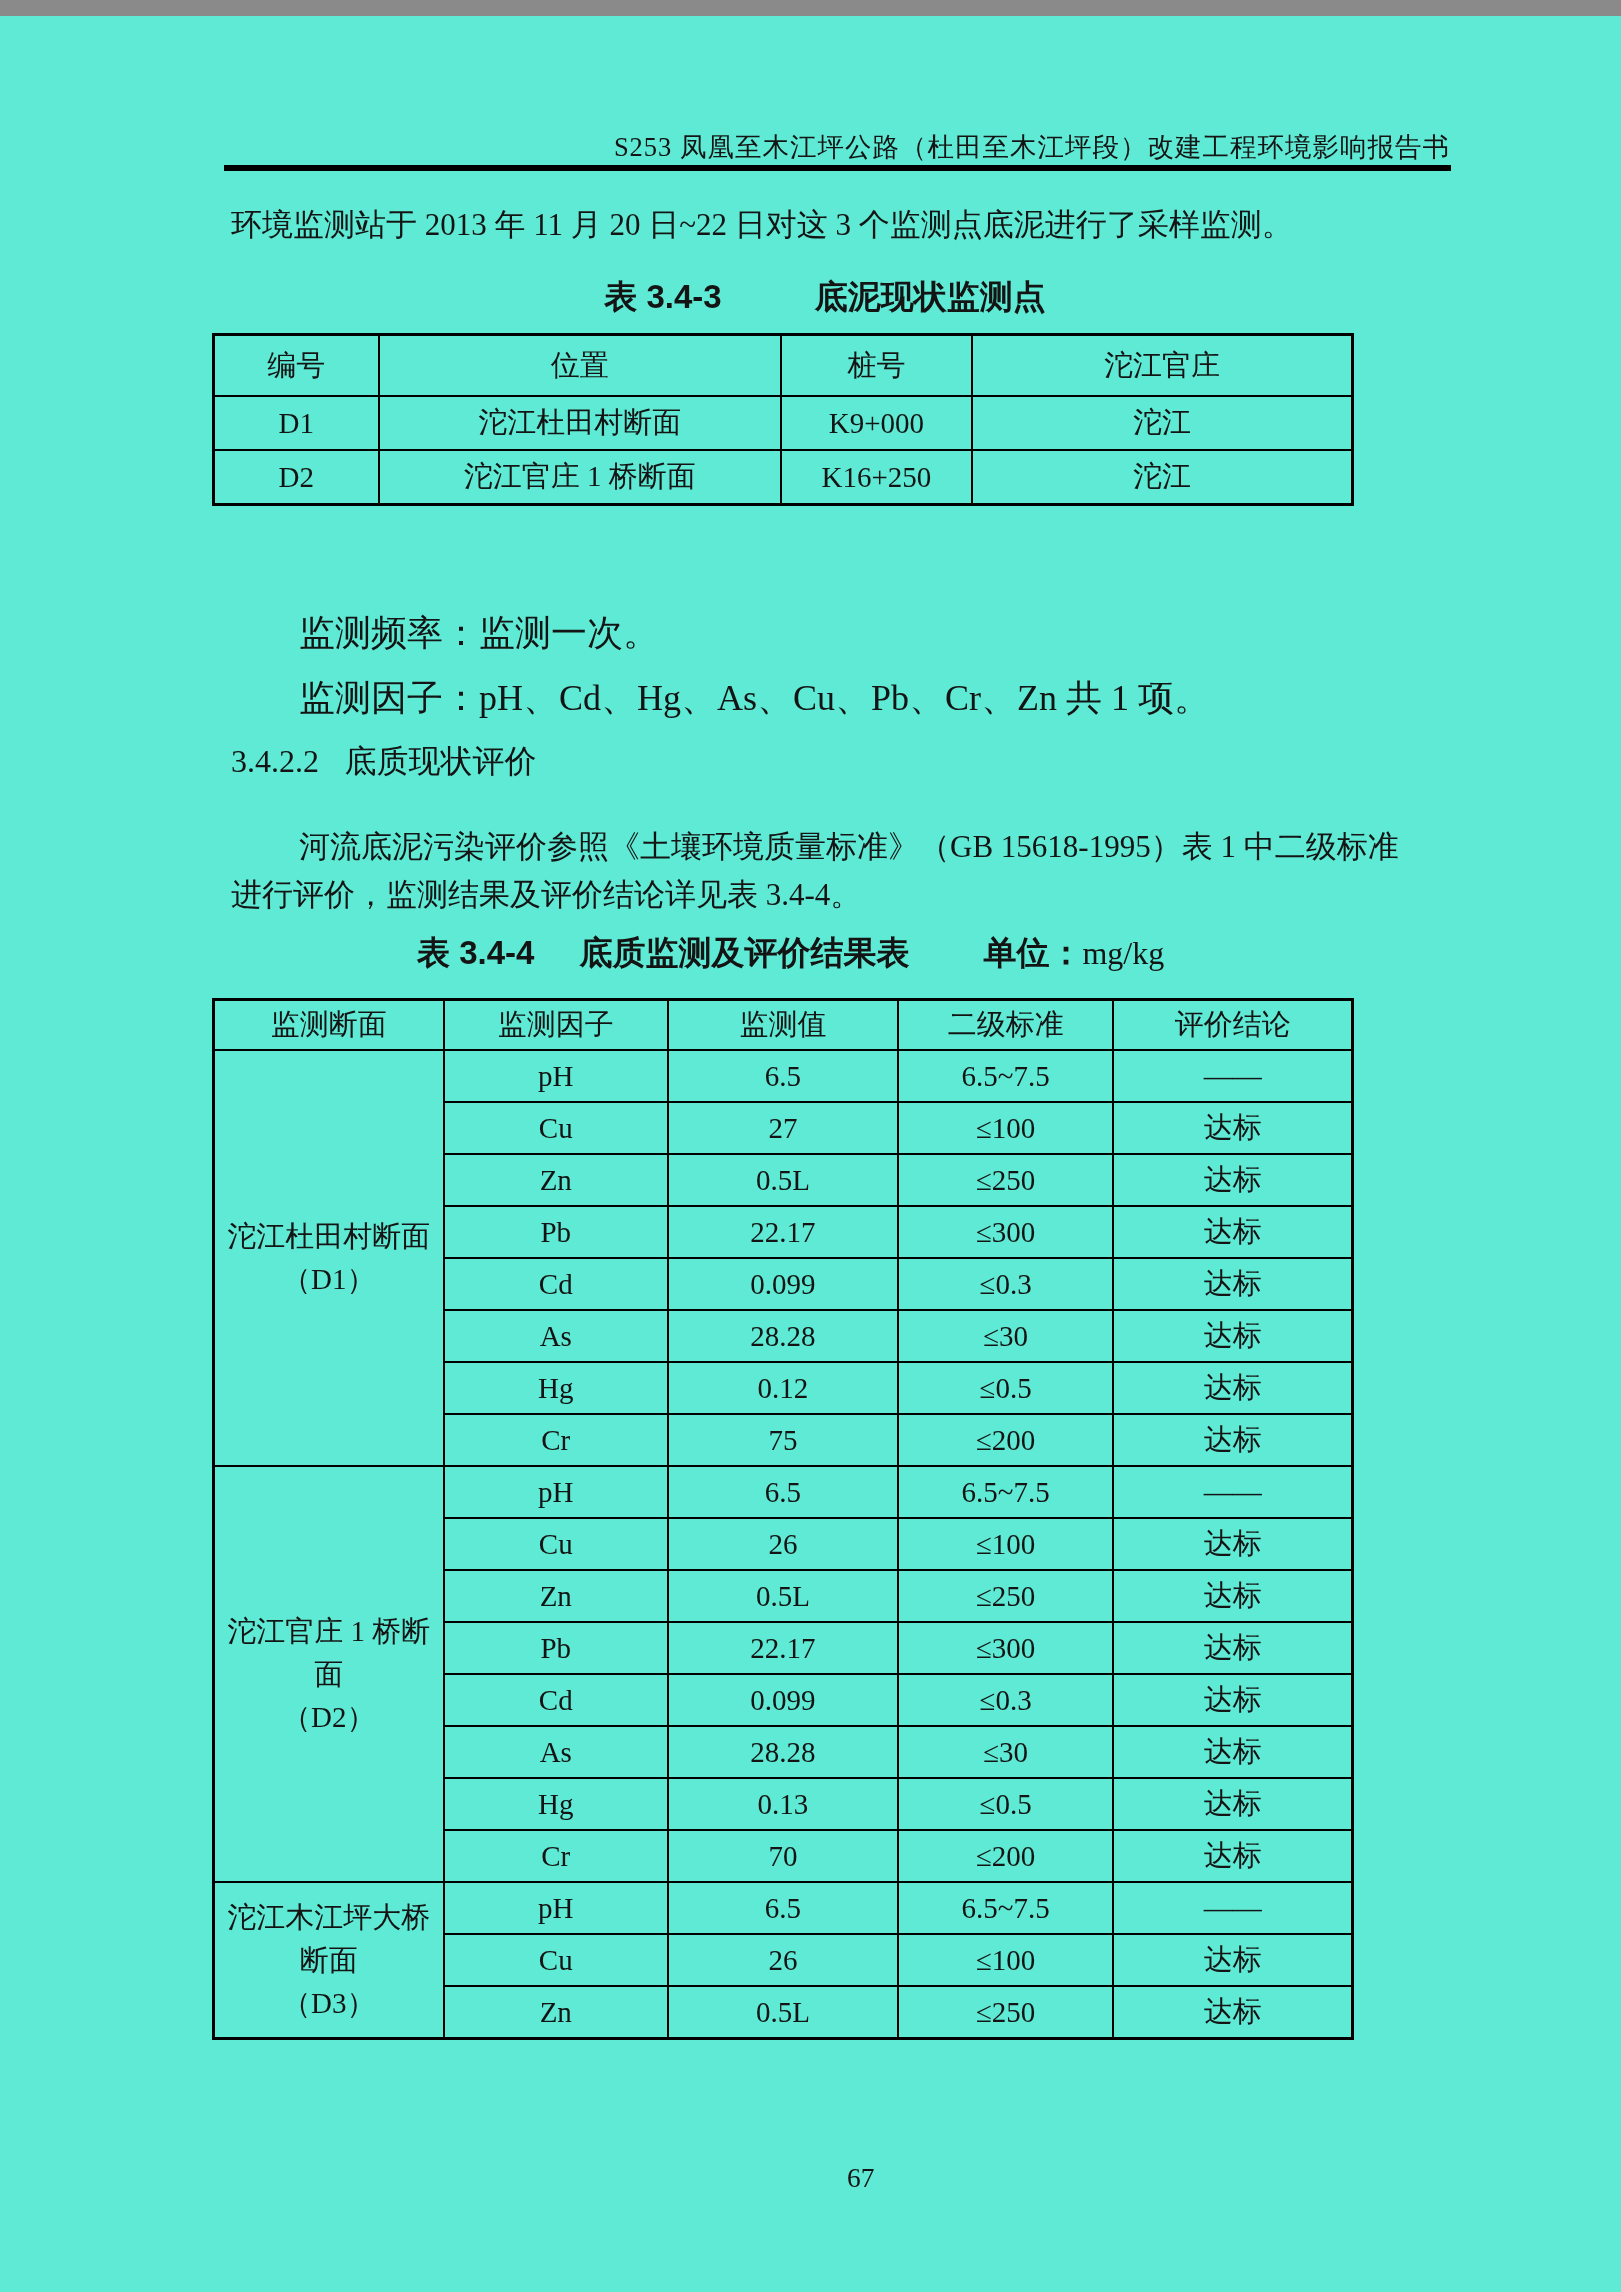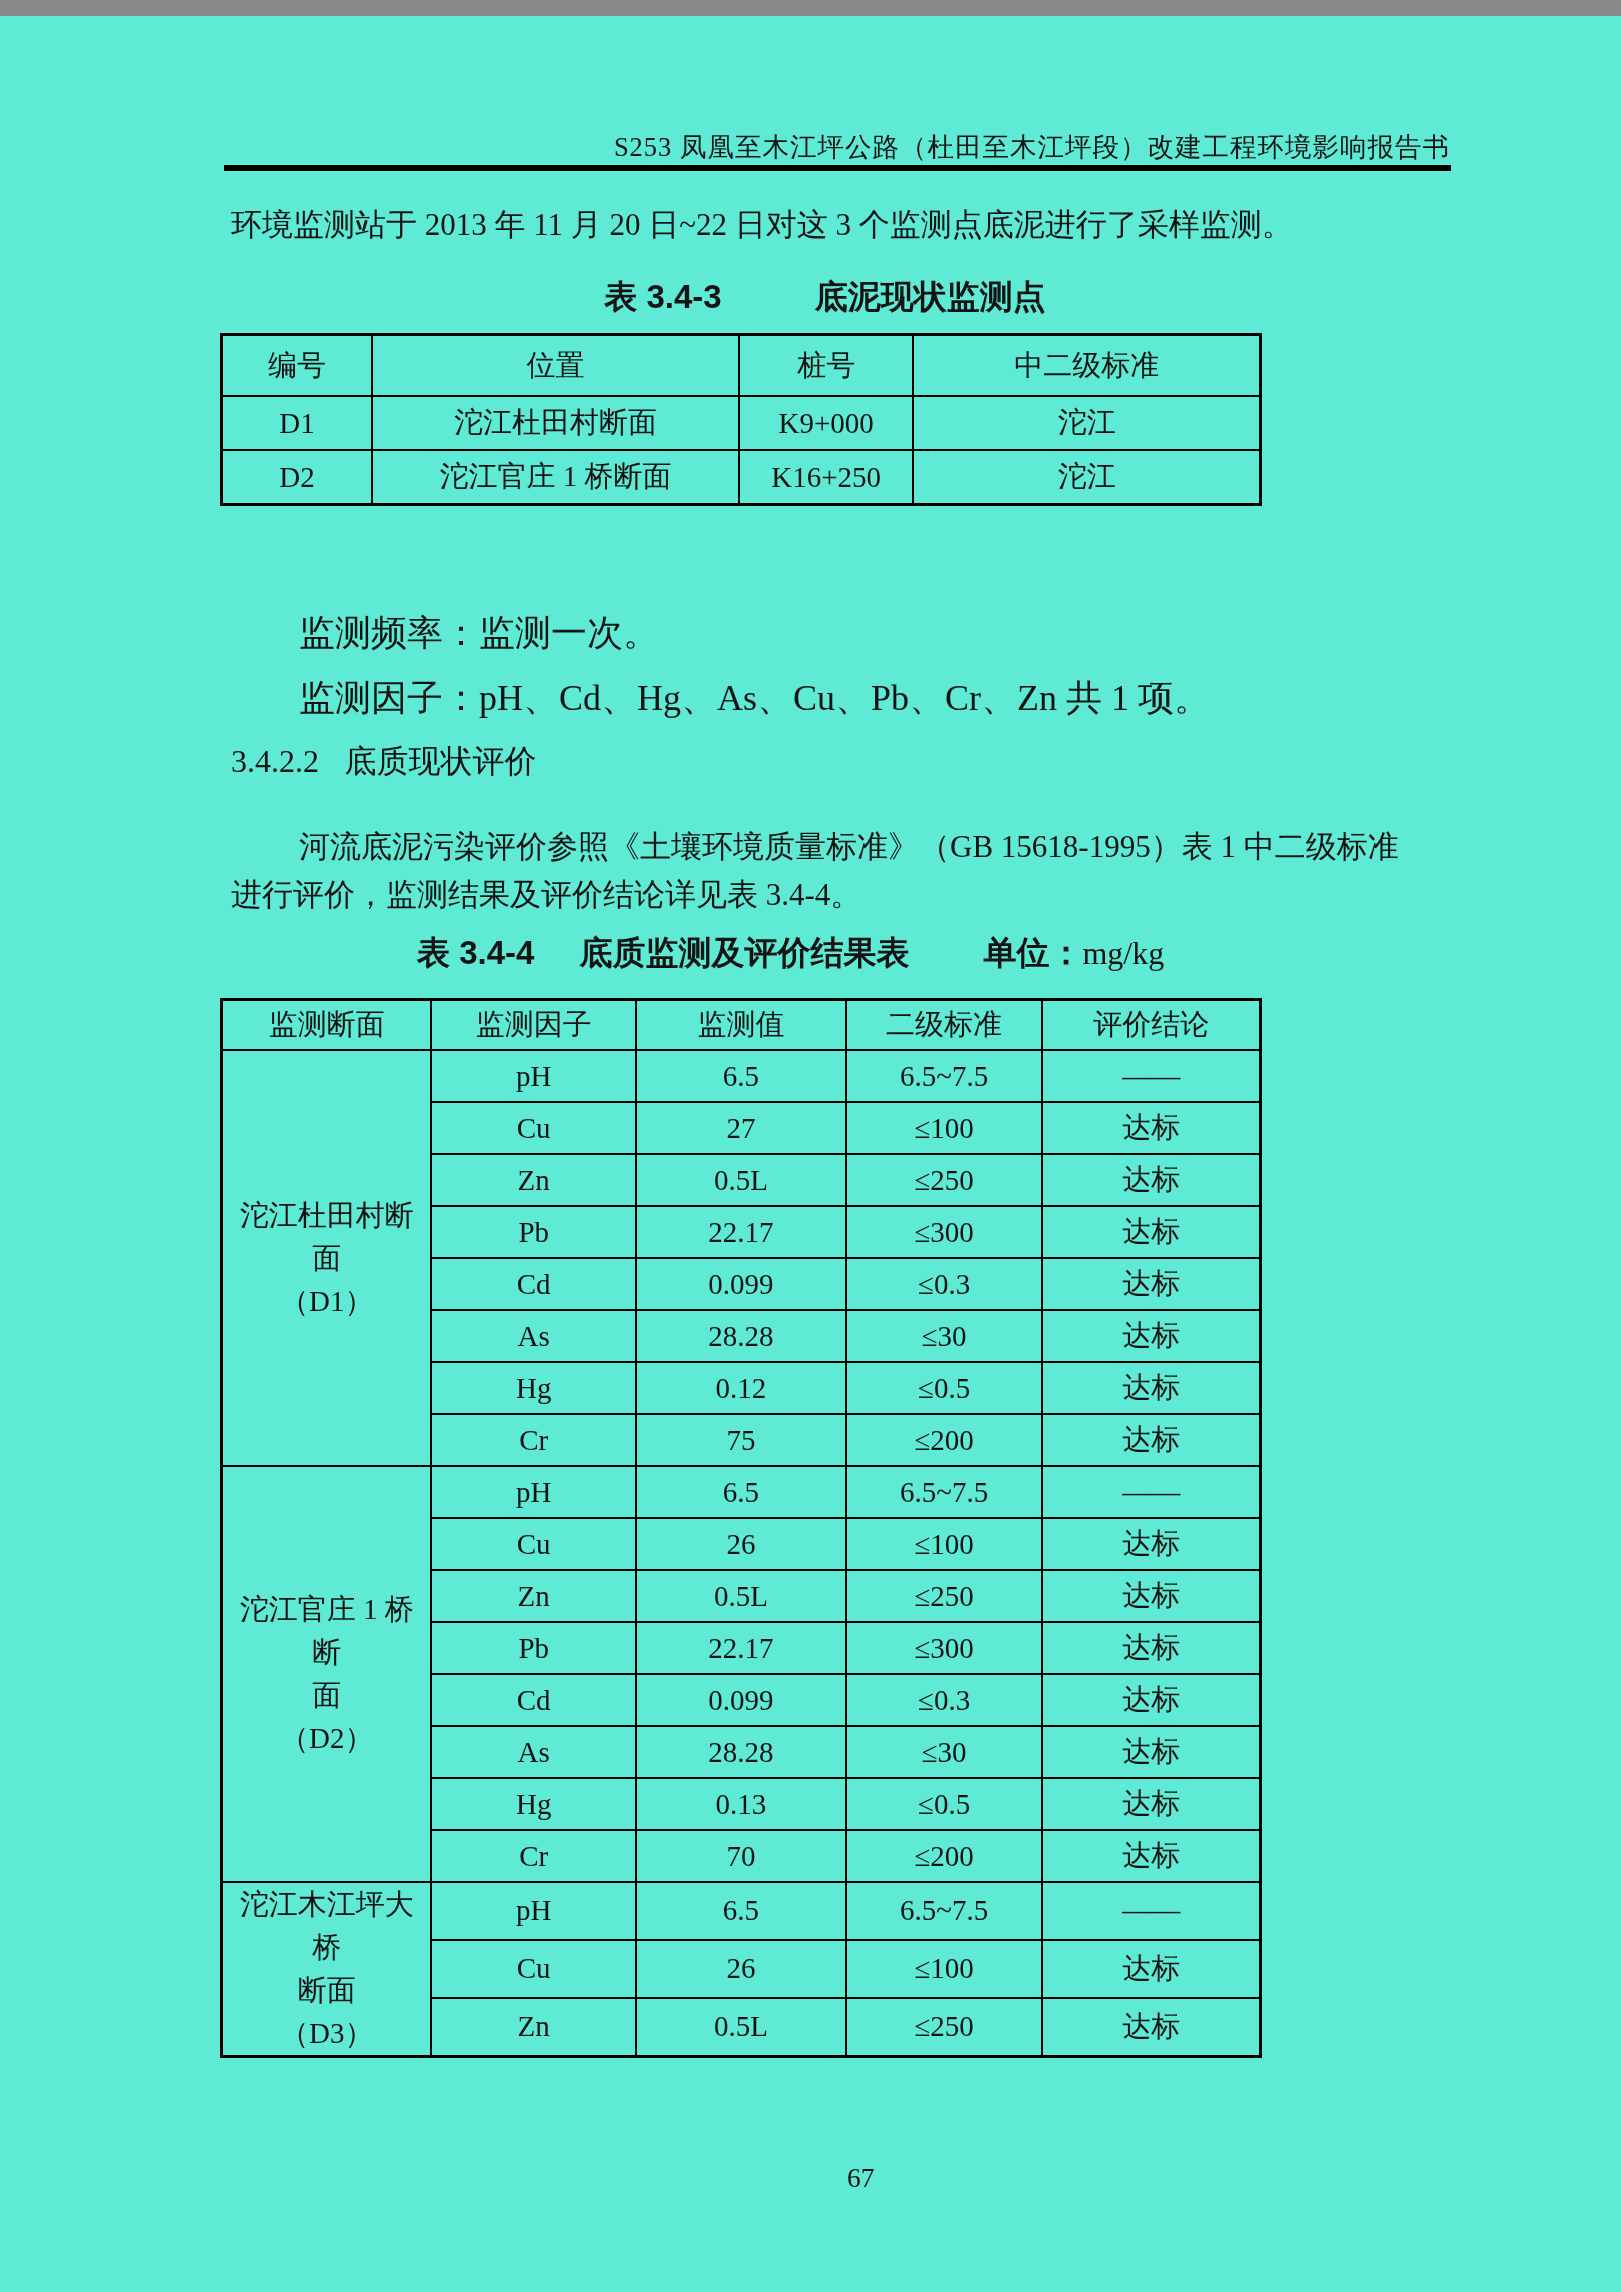--- a/index.html
+++ b/index.html
@@ -38,21 +38,21 @@
   .caption-2 { top:915px; justify-content:flex-start; padding-left:209px; box-sizing:border-box; }
   .caption-2 .cap-title { margin-left:45px; }
   .caption-2 .cap-unit-label { margin-left:74px; }
   .caption-2 .cap-unit-value {
     font-family:"Liberation Serif","DejaVu Serif",serif;
     font-weight:400; font-size:32px;
   }
   
   table {
     border-collapse:collapse; table-layout:fixed;
-    position:absolute; left:220px; width:1042px;
+    position:absolute; left:212px; width:1142px;
     font-size:29px; color:#141414;padding-left:16px;
   }
   th, td {
     border:2px solid #000;
     border-top-width:2.9px; border-bottom-width:2.9px;
     text-align:center; vertical-align:middle;
     font-weight:400; padding:0 3.9px;
     overflow:hidden;
   }
   table { border:3.9px solid #000; }
@@ -105,21 +105,21 @@
       <col style="width:14.5%">
         <col style="width:35.3%">
         <col style="width:16.8%">
         <col style="width:33.4%">
     </colgroup>
     <thead>
       <tr>
           <th>编号</th>
           <th>位置</th>
           <th>桩号</th>
-          <th>中二级标准</th>
+          <th>沱江官庄</th>
         </tr>
     </thead>
     <tbody>
         <tr>
           <td>D1</td>
           <td>沱江杜田村断面</td>
           <td>K9+000</td>
           <td>沱江</td>
         </tr>
         <tr>

